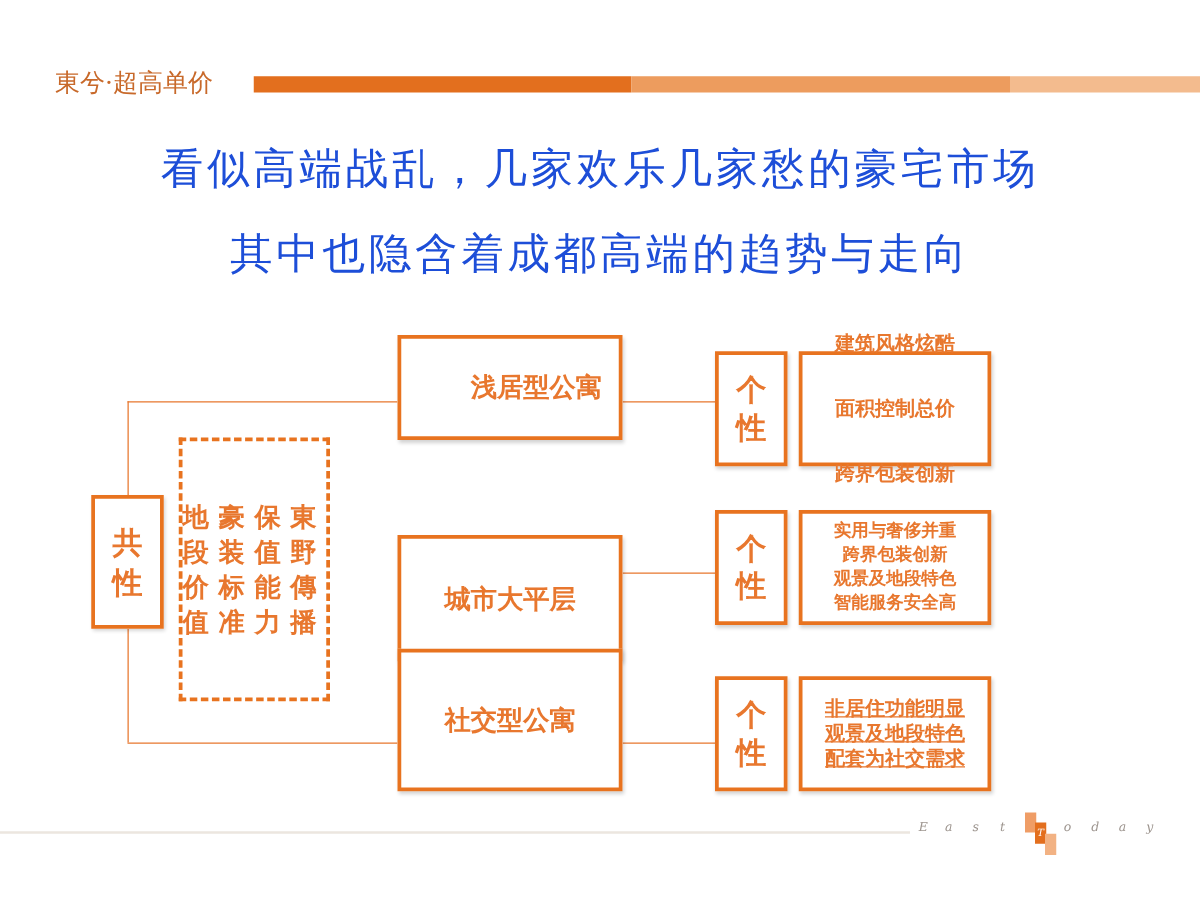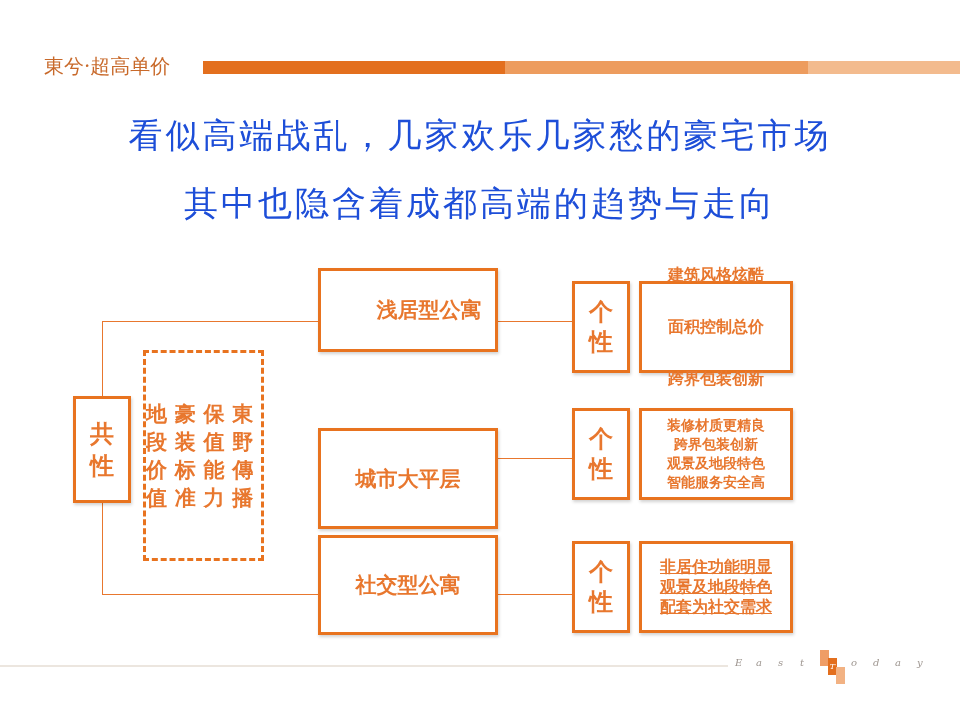--- a/index.html
+++ b/index.html
@@ -103,27 +103,27 @@
 </div>
 
 <div class="abs box cat-box" style="top:408px; height:101px;margin-top:20px;">
   <span>城市大平层</span>
 </div>
 <div class="abs box gx-box" style="top:408px; height:92px;">
   <span>个</span>
   <span>性</span>
 </div>
 <div class="abs box det-box" style="top:408px; height:92px; font-size:14px; line-height:19px;">
-  <span>装修材质更精良</span>
+  <span>实用与奢侈并重</span>
   <span>跨界包装创新</span>
   <span>观景及地段特色</span>
   <span>智能服务安全高</span>
 </div>
 
-<div class="abs box cat-box" style="top:535px; height:100px;">
+<div class="abs box cat-box" style="top:519px; height:114px;">
   <span>社交型公寓</span>
 </div>
 <div class="abs box gx-box" style="top:541px; height:92px;">
   <span>个</span>
   <span>性</span>
 </div>
 <div class="abs box det-box" style="top:541px; height:92px;text-decoration:underline;">
   <span>非居住功能明显</span>
   <span>观景及地段特色</span>
   <span>配套为社交需求</span>

